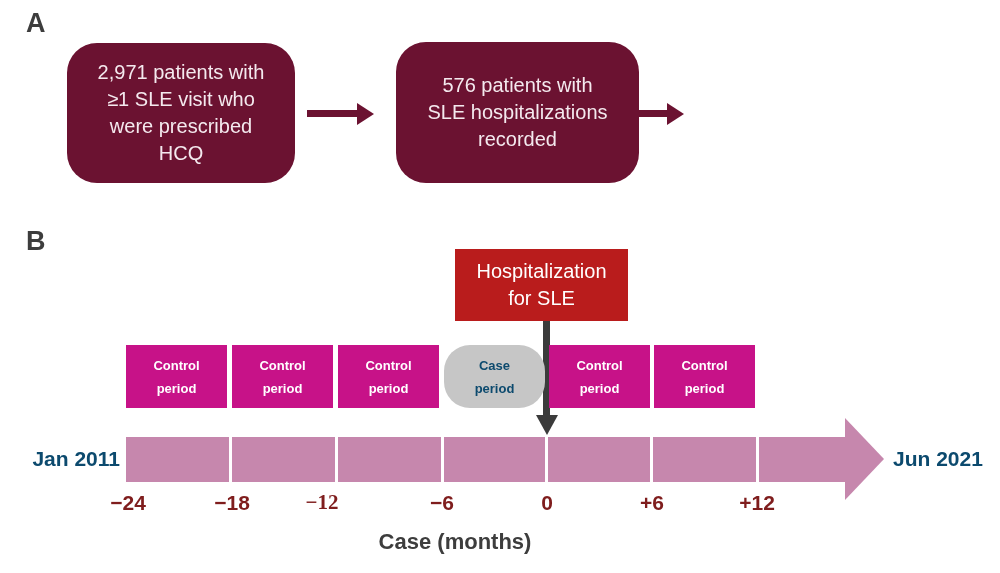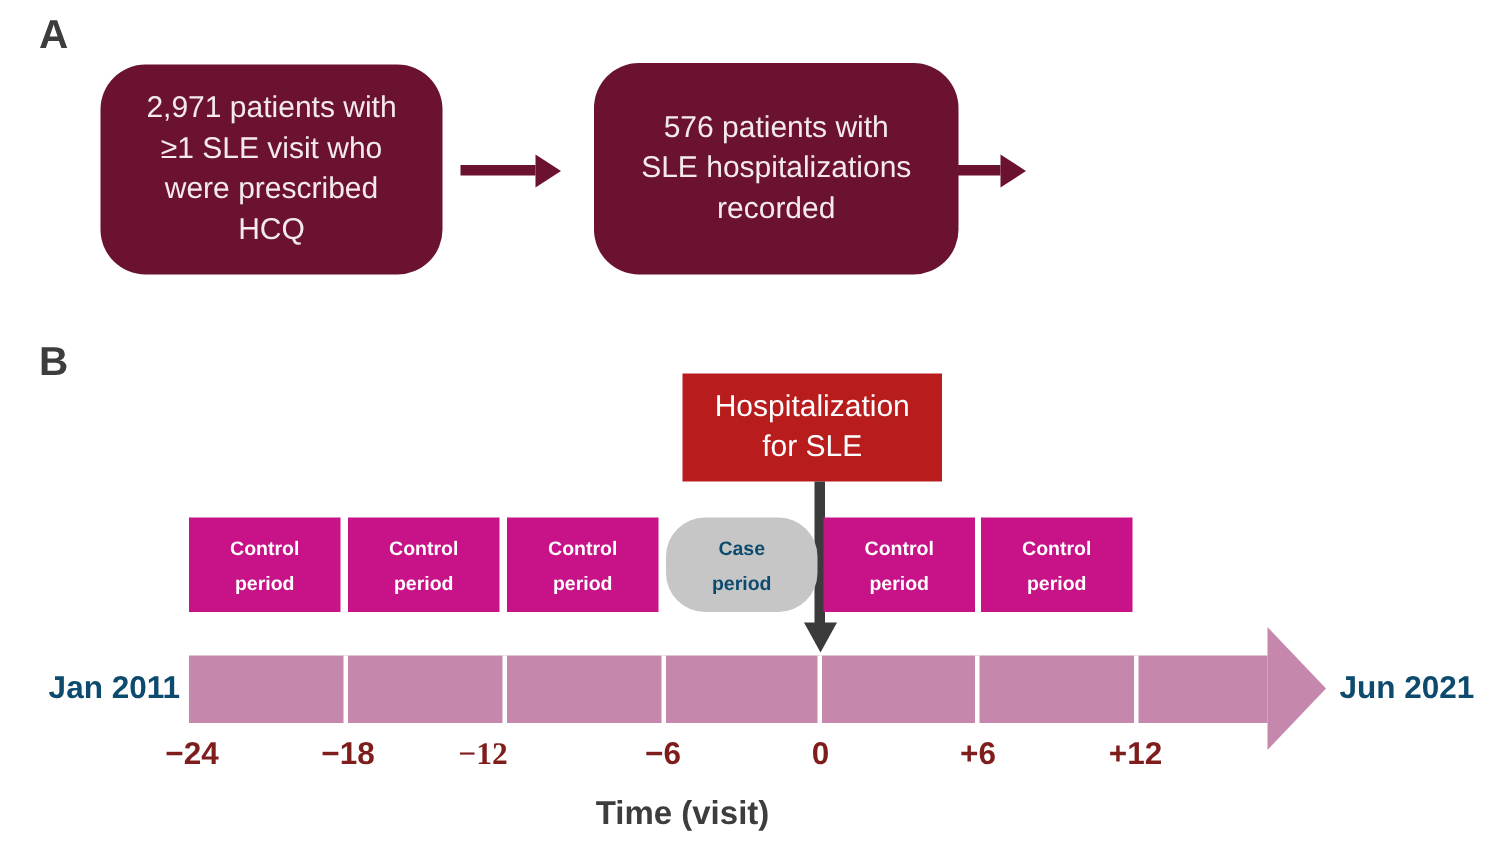--- a/index.html
+++ b/index.html
@@ -129,15 +129,15 @@
   <div class="axis-endpoint endpoint-end">Jun 2021</div>
 
   <div class="tick-label" style="left:128px;">−24</div>
   <div class="tick-label" style="left:232px;">−18</div>
   <div class="tick-label" style="left:322px;font-family:Liberation Serif, serif;">−12</div>
   <div class="tick-label" style="left:442px;">−6</div>
   <div class="tick-label" style="left:547px;">0</div>
   <div class="tick-label" style="left:652px;">+6</div>
   <div class="tick-label" style="left:757px;">+12</div>
 
-  <div class="axis-title">Time (visit)</div>
+  <div class="axis-title">Case (months)</div>
 
 </div>
 
 </body></html>

